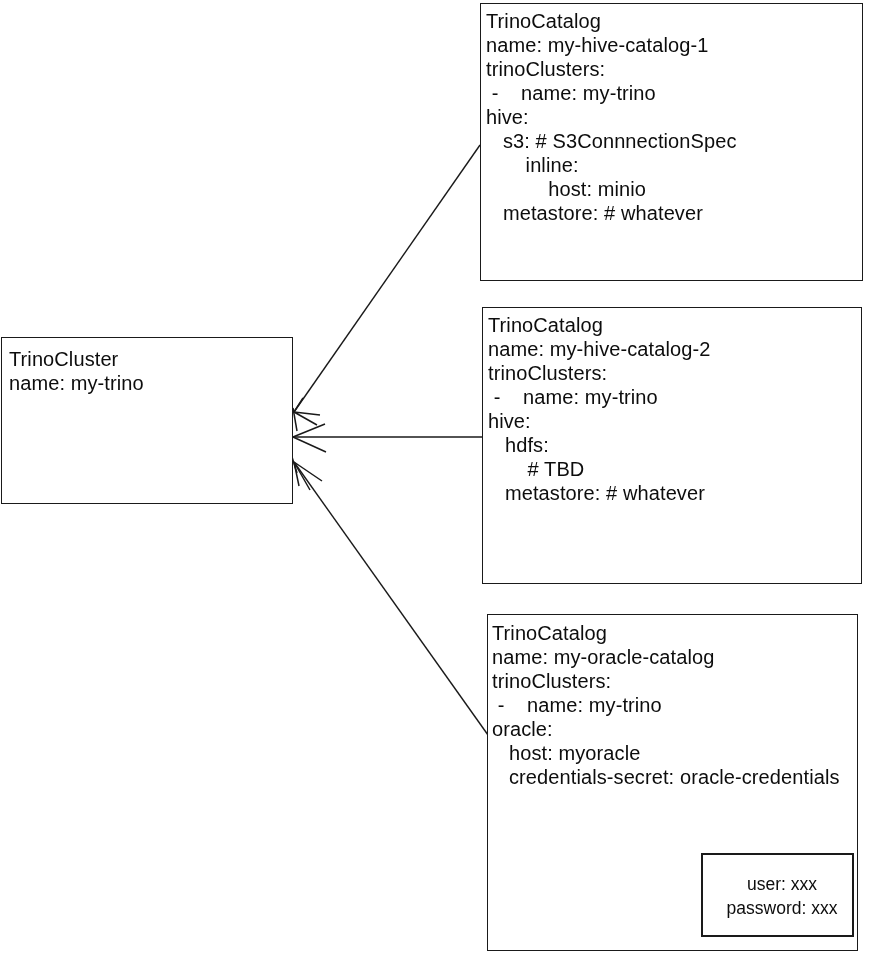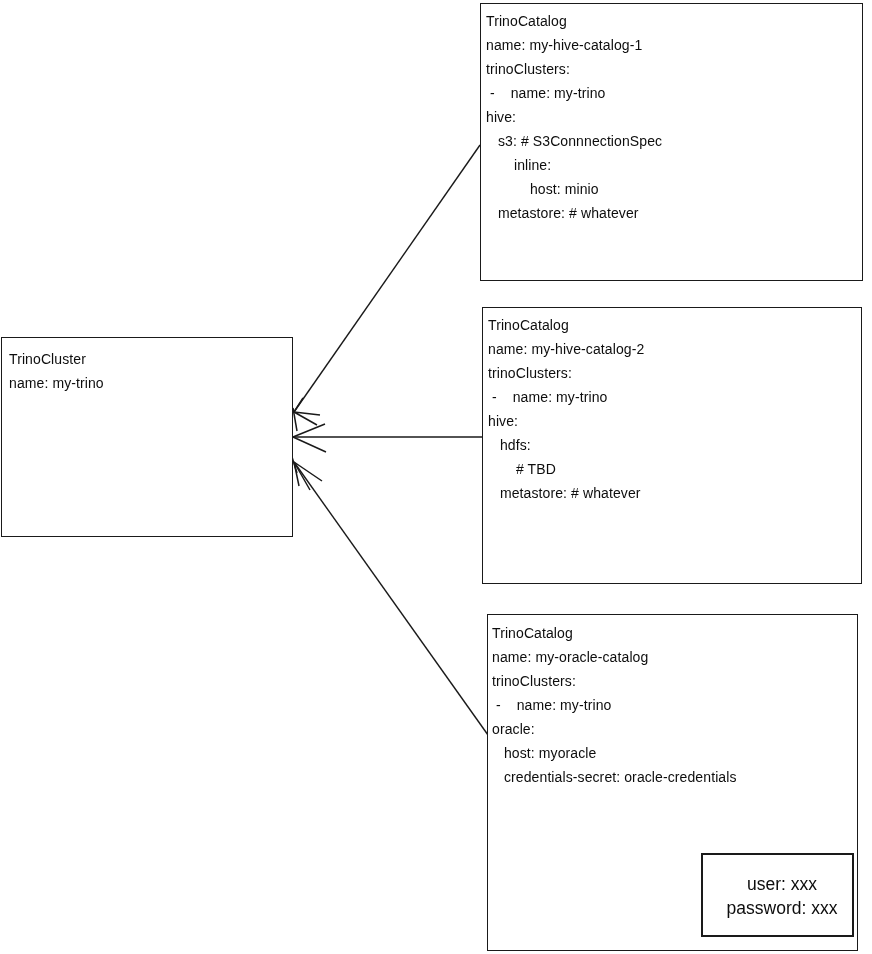--- a/index.html
+++ b/index.html
@@ -26,21 +26,21 @@
     box-sizing: border-box;
     background: #ffffff;
     border: 2px solid #1a1a1a;
   }
   .yaml {
     position: absolute;
     margin: 0;
     padding: 0;
     white-space: pre;
     font-family: "Liberation Sans", sans-serif;
-    font-size: 14px;
+    font-size: 20px;
     line-height: 24px;
     color: #0d0d0d;
     letter-spacing: 0.1px;
   }
   .centered-text {
     position: absolute;
     text-align: center;
     font-family: "Liberation Sans", sans-serif;
     font-size: 17.5px;
     line-height: 24px;
@@ -83,21 +83,21 @@
       <path d="M 294 462 L 322 481 M 294 462 L 310 490 M 294 462 L 299 486" stroke-width="1.5"></path>
       <path d="M 292 457 L 297 473" stroke-width="1.5"></path>
     </g>
 
     <g>
       <line x1="757" y1="816" x2="787" y2="852" stroke-width="1.5"></line>
       <path d="M 787 852 L 772 822 M 787 852 L 762 835" stroke-width="1.5"></path>
     </g>
   </svg>
 
-  <div class="box" style="left:1px; top:337px; width:292px; height:200px;">
+  <div class="box" style="left:1px; top:337px; width:292px; height:167px;">
     <pre class="yaml" style="left:7px; top:9px;">TrinoCluster
 name: my-trino</pre>
   </div>
 
   <div class="box" style="left:480px; top:3px; width:383px; height:278px;">
     <pre class="yaml" style="left:5px; top:5px;">TrinoCatalog
 name: my-hive-catalog-1
 trinoClusters:
  -    name: my-trino
 hive:

